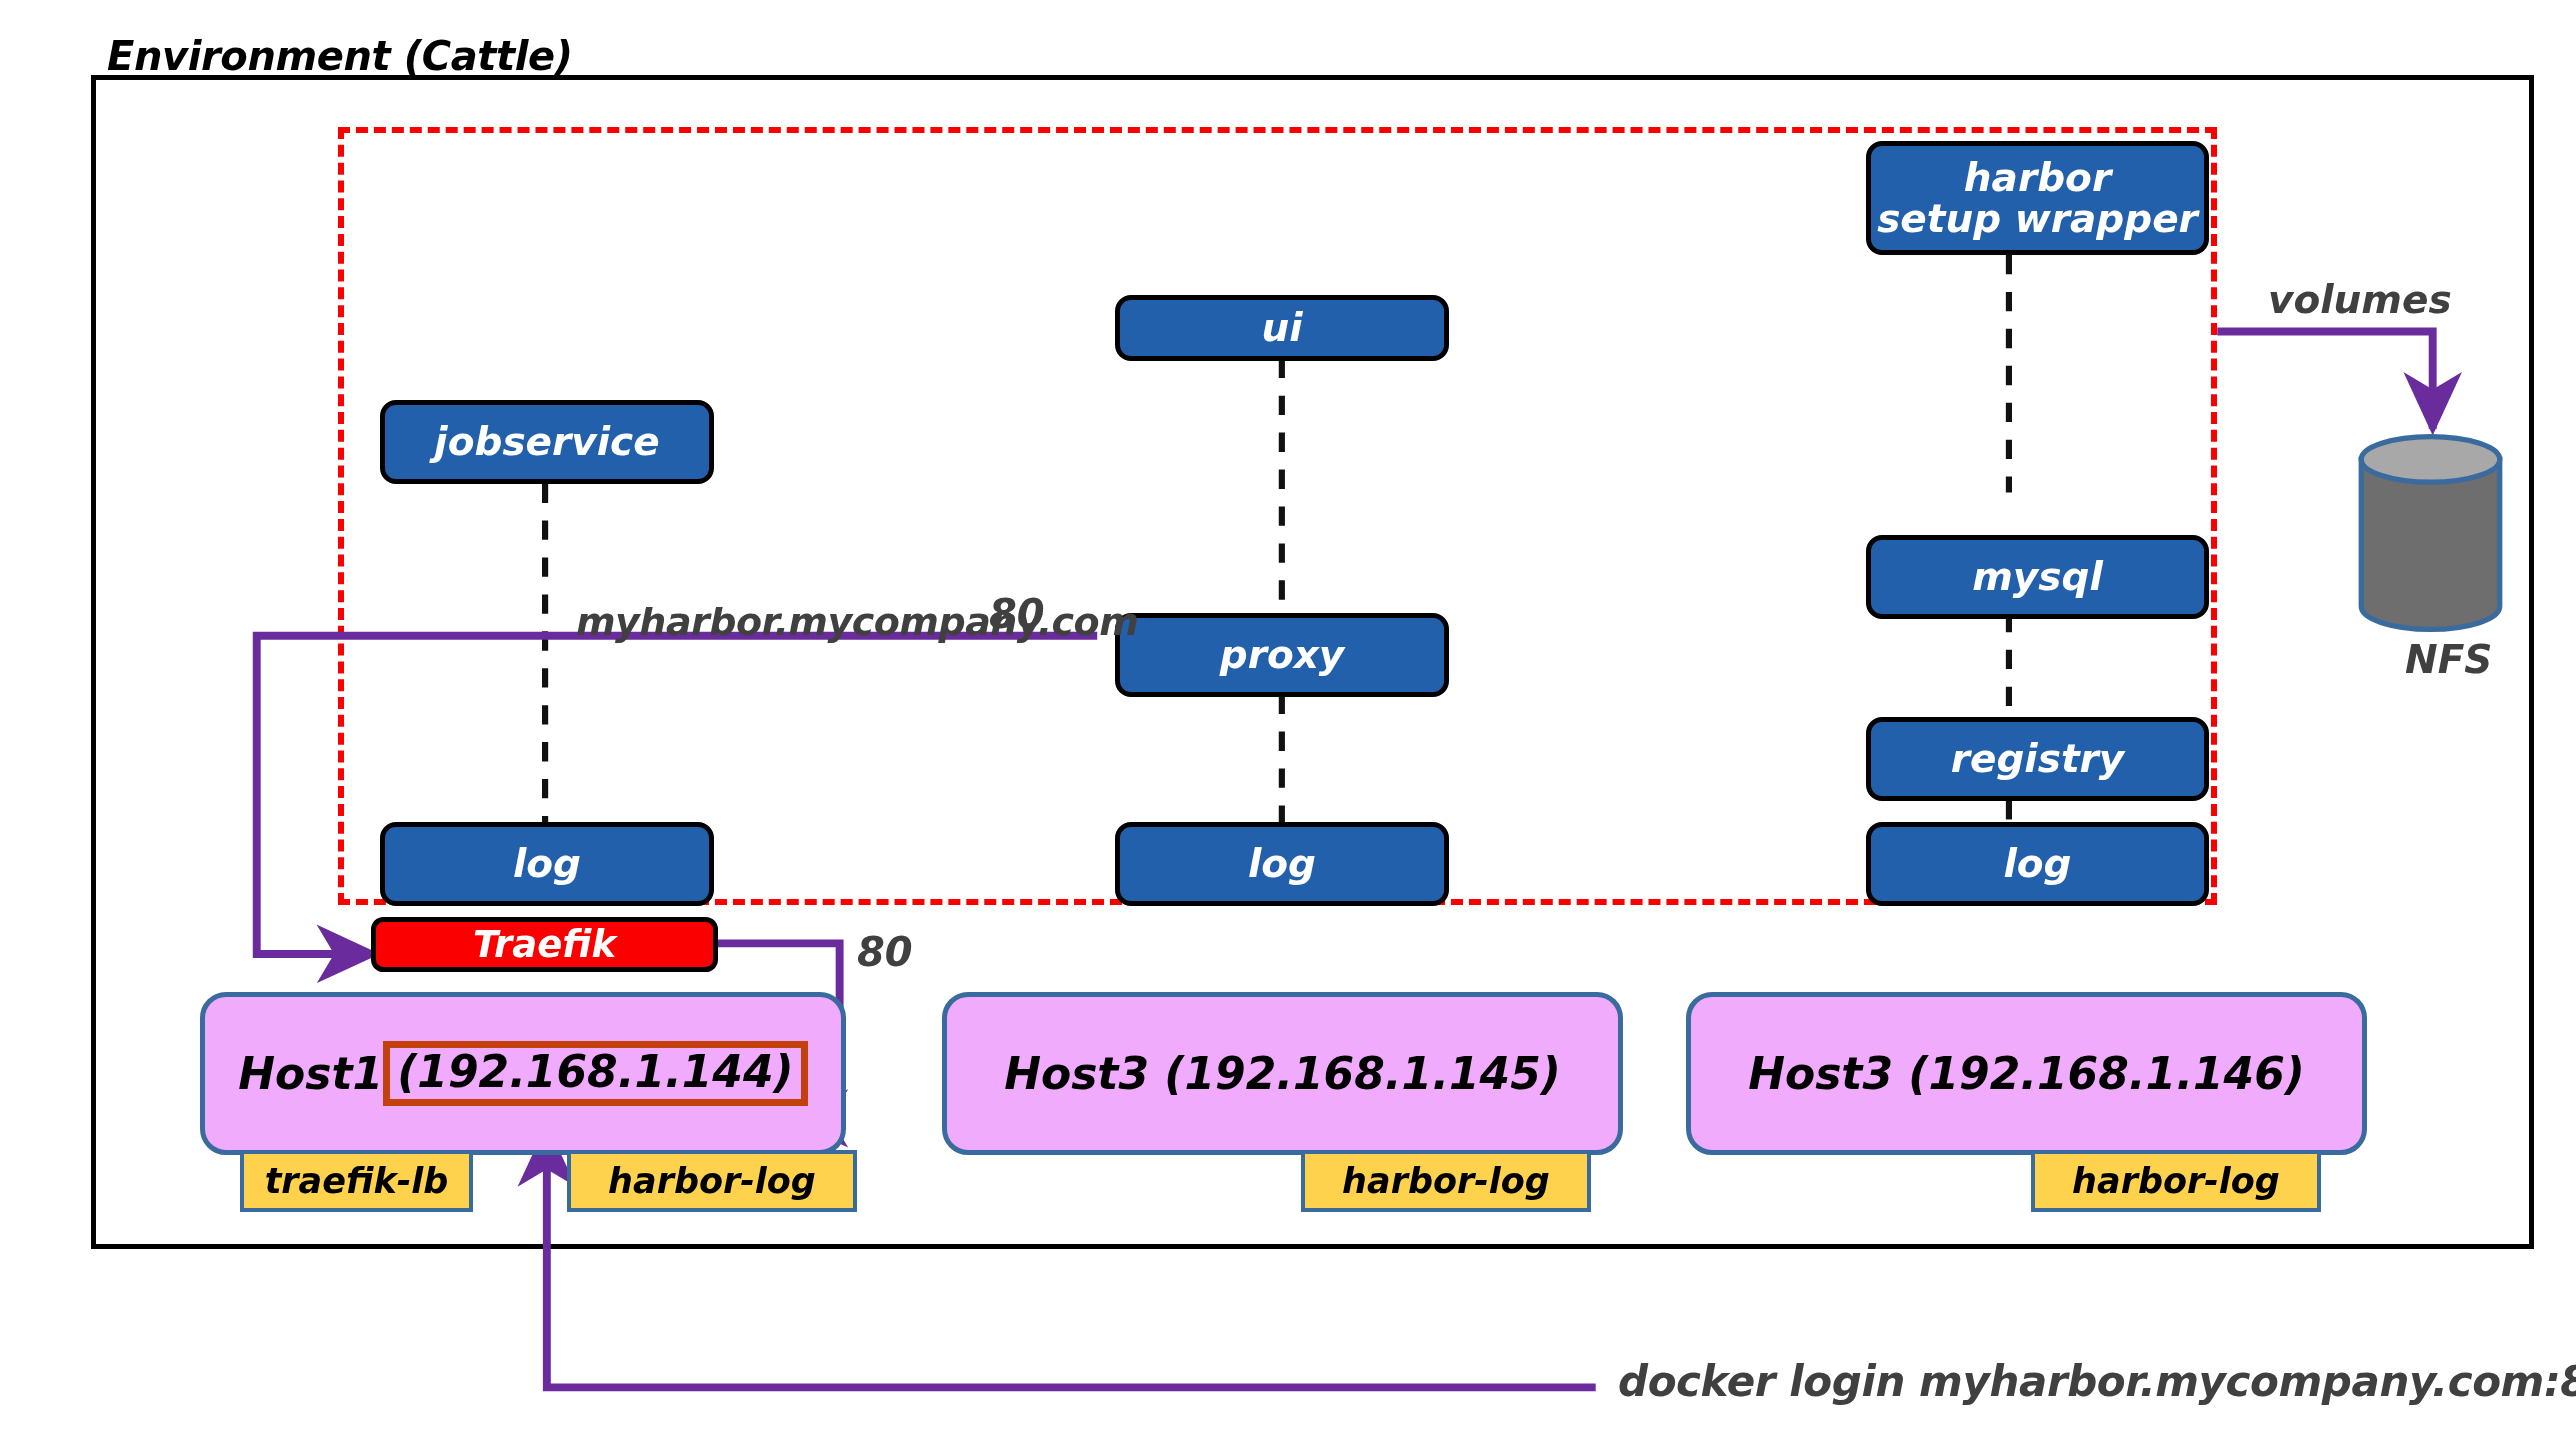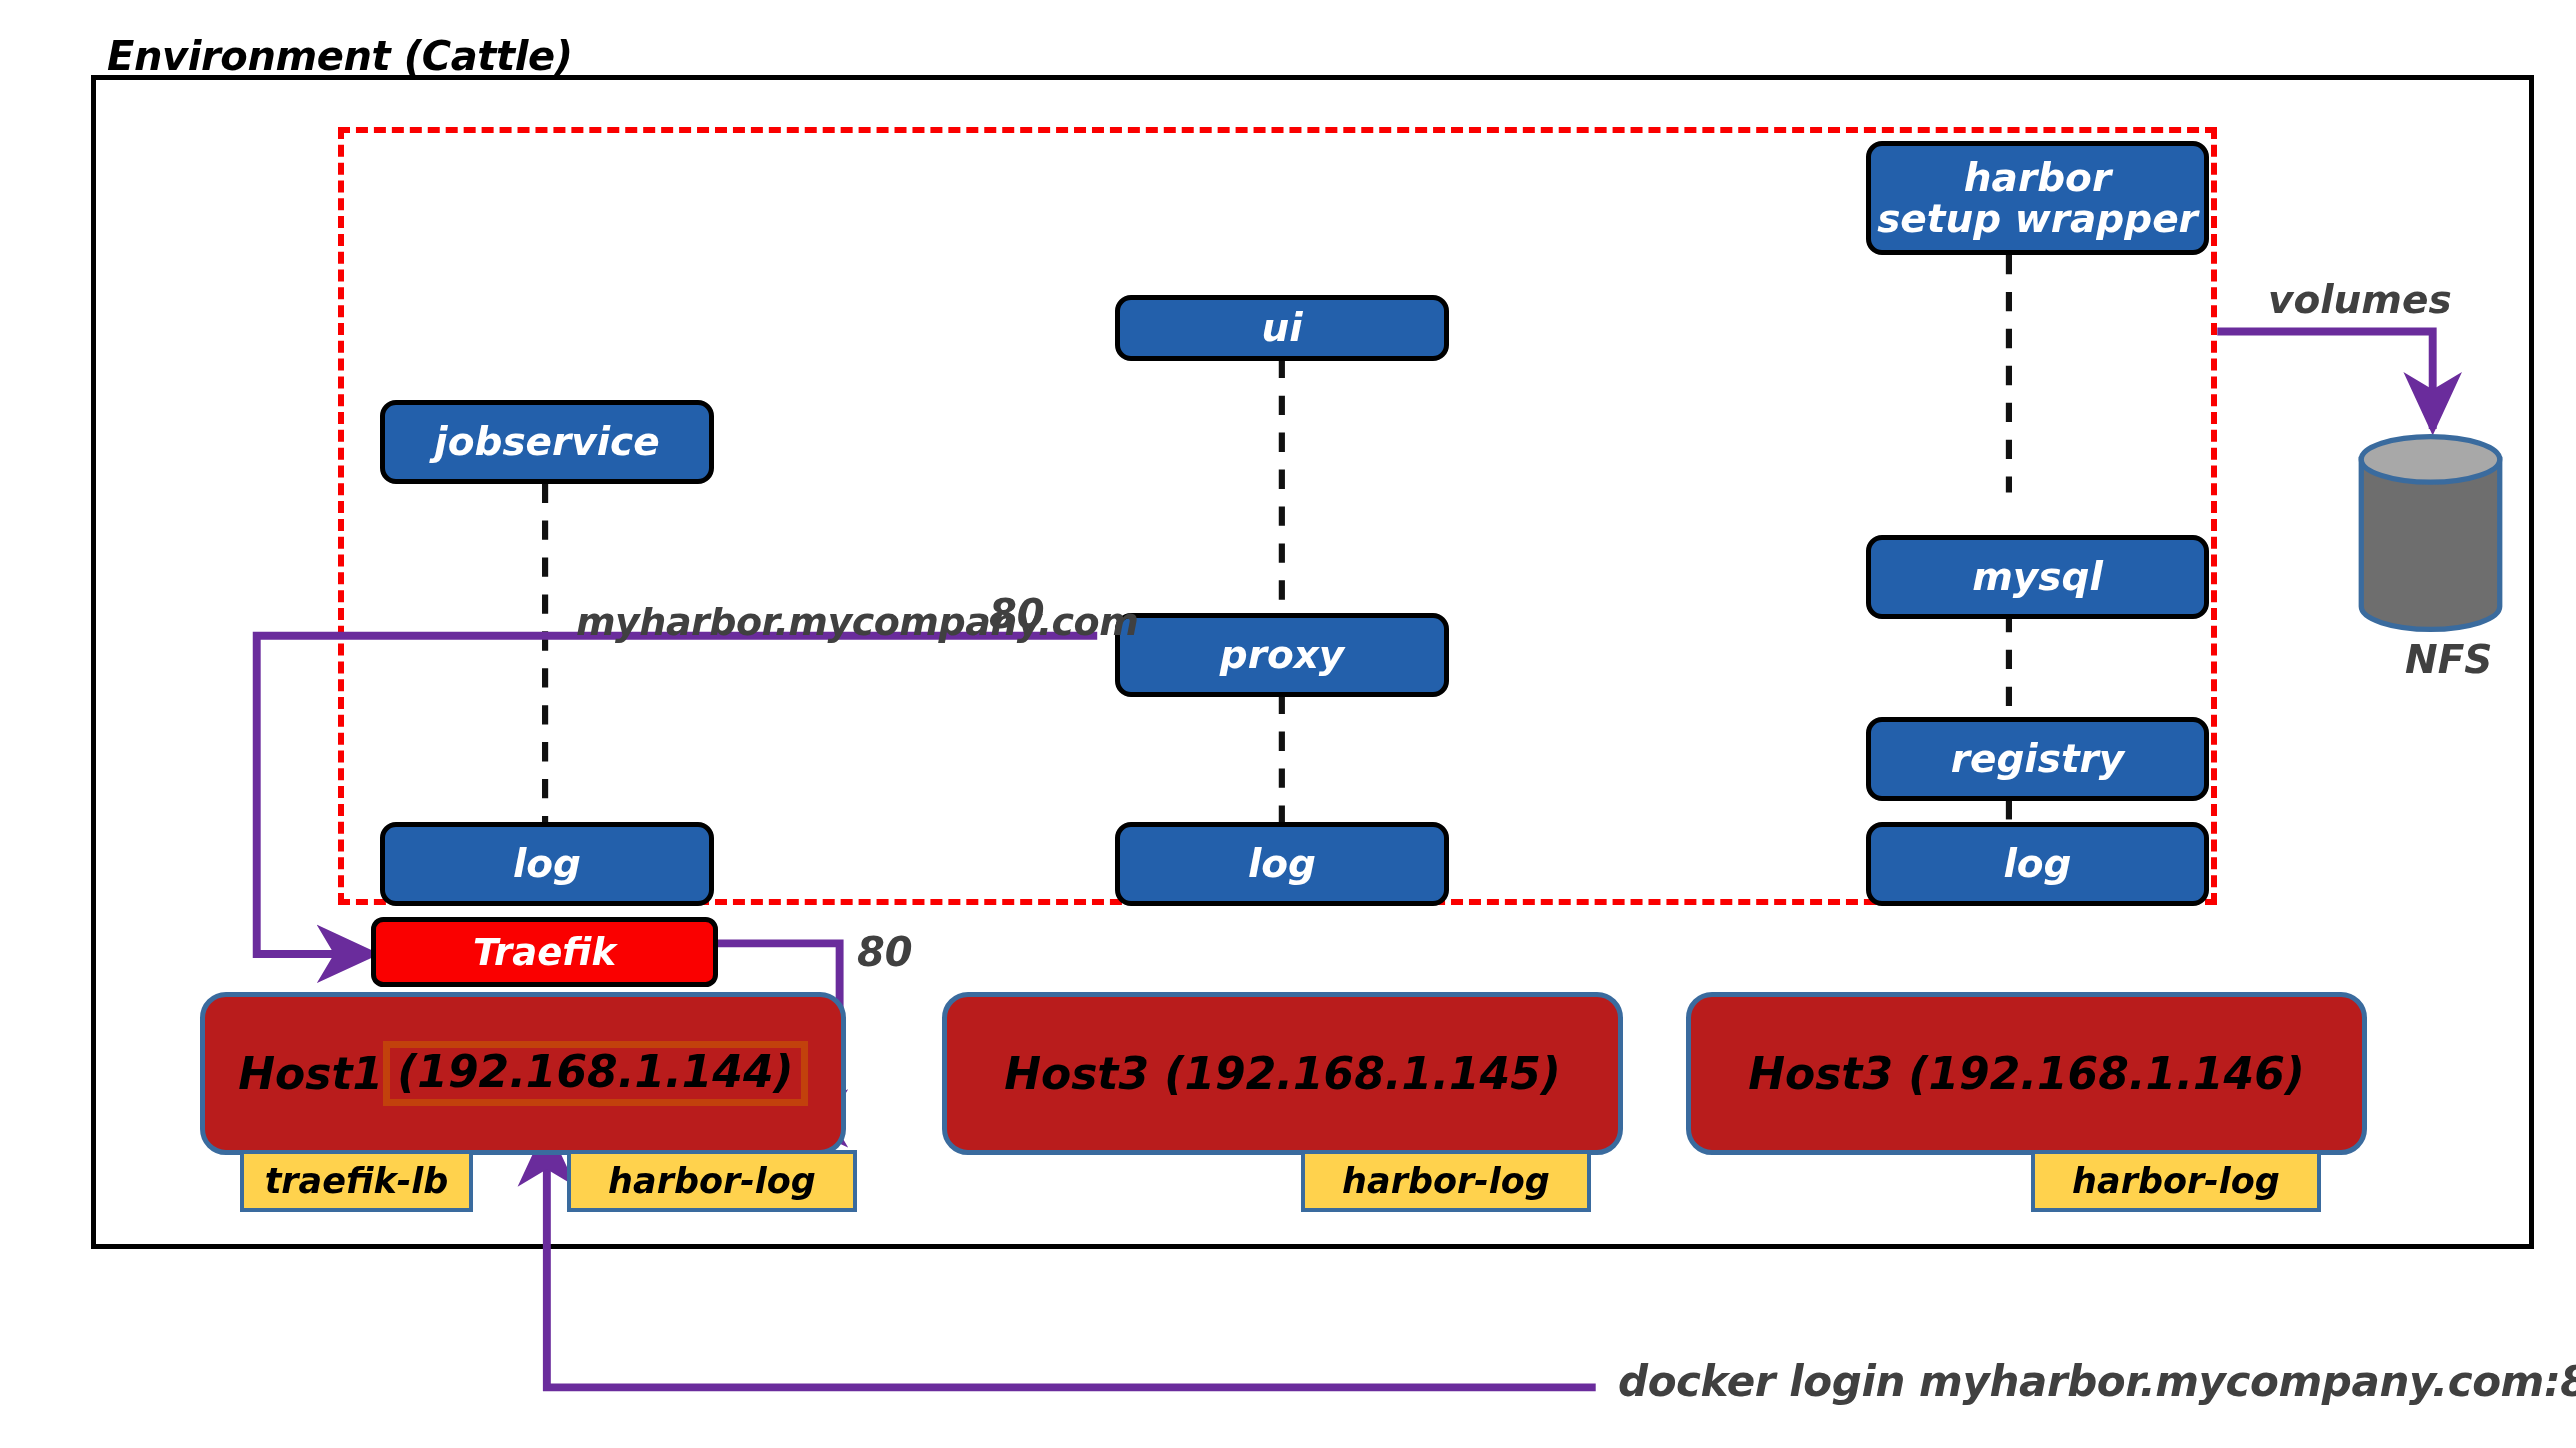--- a/index.html
+++ b/index.html
@@ -130,21 +130,21 @@
     justify-content: center;
     color: #ffffff;
     font-size: 37px;
     font-weight: bold;
     font-style: italic;
   }
 
   
   .host-box {
     position: absolute;
-    background: #b91c1c;
+    background: #f0abfc;
     border: 5.3px solid #3a6b9e;
     border-radius: 26px;
     box-sizing: border-box;
     display: flex;
     align-items: center;
     justify-content: center;
     color: #000000;
     font-size: 44px;
     font-weight: bold;
     font-style: italic;
@@ -236,21 +236,21 @@
 
   <div class="svc-box" style="left:1866px; top:141px; width:343px; height:114px;">harbor
 setup wrapper</div>
 
   <div class="svc-box" style="left:1866px; top:492px; width:343px; height:84px;margin-top:43px;">mysql</div>
 
   <div class="svc-box" style="left:1866px; top:717px; width:343px; height:84px;">registry</div>
 
   <div class="svc-box" style="left:1866px; top:822px; width:343px; height:84px;">log</div>
 
-  <div class="traefik-box" style="left:371px; top:917px; width:347px; height:70px;text-align:right;">Traefik</div>
+  <div class="traefik-box" style="left:371px; top:917px; width:347px; height:55px;text-align:right;">Traefik</div>
 
   <div class="free-label" id="label-host-rule">myharbor.mycompany.com</div>
 
   <div class="free-label" id="label-port-proxy">80</div>
 
   <div class="free-label" id="label-port-traefik">80</div>
 
   <div class="free-label" id="label-volumes">volumes</div>
 
   <div class="free-label" id="label-nfs">NFS</div>

